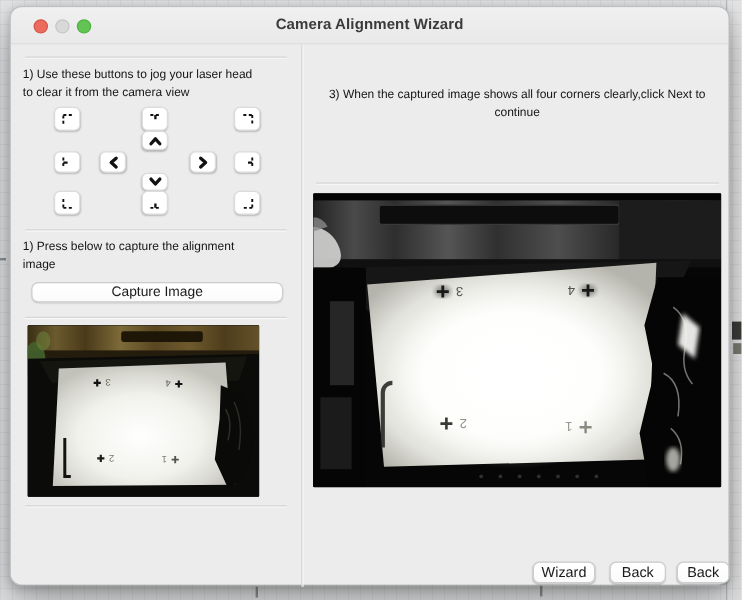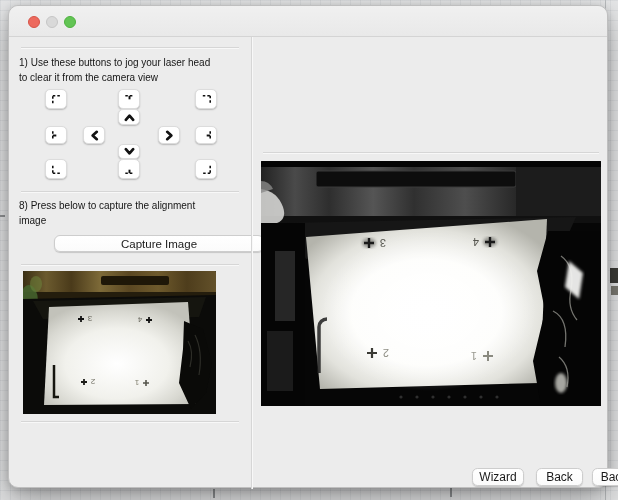--- a/index.html
+++ b/index.html
@@ -53,21 +53,21 @@
     box-shadow:0 1px 1.5px rgba(0,0,0,0.22);
     display:flex;align-items:center;justify-content:center;padding:0;cursor:default;
   }
   .jog svg{display:block;}
 
   .mac-btn{
     position:absolute;background:linear-gradient(#ffffff,#fbfbfb);
     border:1px solid #cdcdcd;border-radius:5.5px;box-sizing:border-box;
     box-shadow:0 1px 1px rgba(0,0,0,0.16);
     font-family:"Liberation Sans",sans-serif;font-size:12px;color:#1a1a1a;
-    display:flex;align-items:center;justify-content:center;padding:0;cursor:default;margin-left:28px;
+    display:flex;align-items:center;justify-content:center;padding:0;cursor:default;
   }
   .capture-btn{left:17px;top:229px;width:210px;height:17px;font-size:11.5px;border-radius:6px;}
 
   .photo{position:absolute;border-radius:1px;overflow:hidden;background:#000;}
   .photo svg{display:block;}
 </style>
 </head>
 <body>
 
 <div class="screen">
@@ -77,20 +77,21 @@
   <div class="bg-mark" style="left:450px;top:488px;width:2px;height:9px;"></div>
   <div class="bg-chip" style="left:610px;top:268px;width:8px;height:15px;background:#3c3c38;"></div>
   <div class="bg-chip" style="left:611px;top:286px;width:7px;height:9px;background:#7b7a72;"></div>
 
   <div class="window">
 
     <div class="titlebar">
       <span class="tl-dot" style="left:19px;background:#ed6a5e;border:0.5px solid #d65448;"></span>
       <span class="tl-dot" style="left:37px;background:#d9d9d9;border:0.5px solid #c6c6c6;"></span>
       <span class="tl-dot" style="left:55px;background:#62c454;border:0.5px solid #4eb23f;"></span>
+      <div class="win-title">Camera Alignment Wizard</div>
     </div>
 
     <div class="hsep" style="left:12px;top:41px;width:218px;"></div>
 
     <div class="step-text" style="left:10px;top:49px;width:226px;">1) Use these buttons to jog your laser head
 to clear it from the camera view</div>
 
     <div>
 
       <button class="jog" style="left:36px;top:83px;height:20px;">
@@ -158,21 +159,21 @@
       </button>
       <button class="jog" style="left:186px;top:153px;height:20px;">
         <svg width="13" height="13" viewBox="0 0 14 14" fill="none" stroke="#101010" stroke-width="1.7" stroke-dasharray="2.7 2.2">
             <path d="M11,3 V11 M11,11 H3"></path>
           </svg>
       </button>
     </div>
 
     <div class="hsep" style="left:12px;top:185px;width:218px;"></div>
 
-    <div class="step-text" style="left:10px;top:192px;width:226px;">8) Press below to capture the alignment
+    <div class="step-text" style="left:10px;top:192px;width:226px;">1) Press below to capture the alignment
 image</div>
 
     <button class="mac-btn capture-btn">Capture Image</button>
 
     <div class="hsep" style="left:12px;top:258px;width:218px;"></div>
 
     <div class="photo" style="left:14px;top:265px;width:193px;height:143px;">
       <svg width="193" height="143" viewBox="0 0 193 143">
         <defs>
           <linearGradient id="woodL" x1="0" y1="0" x2="1" y2="0">
@@ -213,20 +214,22 @@
         <text x="70" y="114" font-size="8" fill="#76756a" text-anchor="middle" transform="rotate(180 70 111)">2</text>
         <path d="M120,112 H126 M123,109 V115" stroke="#56554c" stroke-width="1.6"></path>
         <text x="114" y="115" font-size="8" fill="#82816f" text-anchor="middle" transform="rotate(180 114 112)">1</text>
       </svg>
     </div>
 
     <div class="hsep" style="left:12px;top:415px;width:218px;"></div>
 
     <div class="vsep" style="left:242px;top:31px;height:452px;"></div>
 
+    <div class="step-text centered" style="left:254px;top:66px;width:336px;">3) When the captured image shows all four corners clearly,click Next to
+continue</div>
 
     <div class="hsep" style="left:254px;top:146px;width:336px;"></div>
 
     <div class="photo" style="left:252px;top:155px;width:340px;height:245px;">
       <svg width="340" height="245" viewBox="0 0 340 245">
         <defs>
           <linearGradient id="woodR" x1="0" y1="0" x2="1" y2="0">
             <stop offset="0" stop-color="#222222"></stop>
               <stop offset="0.1" stop-color="#4a4a4a"></stop>
             <stop offset="0.2" stop-color="#2e2e2e"></stop>

